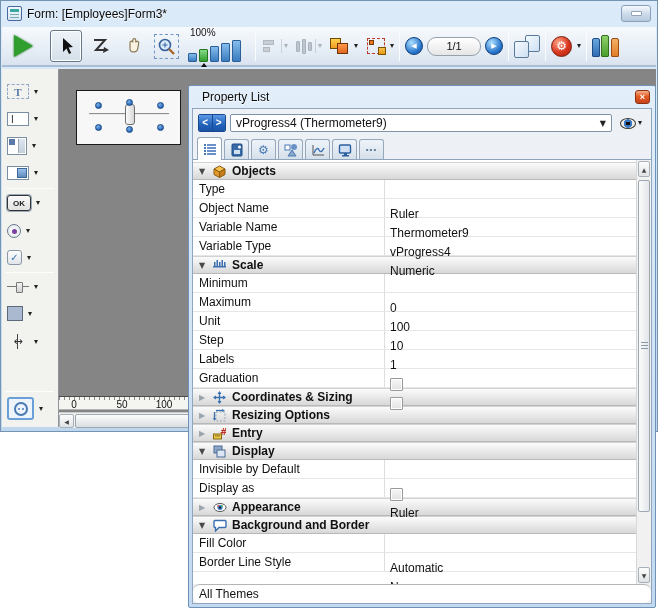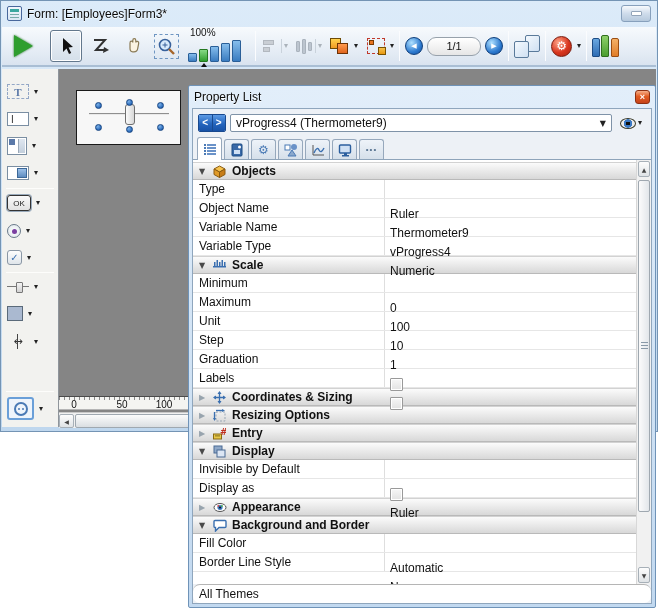--- a/index.html
+++ b/index.html
@@ -72,21 +72,21 @@
   .ssep { position:absolute; left:4px; right:4px; height:1px; background:#d3d3cd; border-bottom:1px solid #fdfdfb; }
   .ticon { display:flex; align-items:center; justify-content:center; }
 
   .ic-text { width:22px; height:15px; border:1px dashed #93a7c6; color:#5b79a8; font-family:"Liberation Serif",serif; font-weight:bold; font-size:11px; display:flex; align-items:center; justify-content:center; }
   .ic-field { width:22px; height:14px; background:#fff; border:1px solid #7a8ea2; font-size:10px; color:#333; display:flex; align-items:center; justify-content:flex-start; padding-left:3px; }
   .ic-list { width:20px; height:18px; background:#fff; border:1px solid #7a8ea2; position:relative; }
   .ic-list::before { content:""; position:absolute; left:1px; top:1px; width:6px; height:6px; background:#5b79a8; }
   .ic-list::after { content:""; position:absolute; right:1px; top:1px; bottom:1px; width:6px; background:linear-gradient(#dfe7f0,#c3cfdc); border-left:1px solid #9aa8b8; }
   .ic-combo { width:22px; height:14px; background:#fff; border:1px solid #7a8ea2; font-size:9px; color:#333; display:flex; align-items:center; padding-left:3px; position:relative; }
   .ic-combo::after { content:""; position:absolute; right:1px; top:1px; bottom:1px; width:8px; background:linear-gradient(#9cc0e8,#5e8cc0); border:1px solid #3c6898; }
-  .ic-ok { width:24px; height:16px; background:linear-gradient(#fafafa,#e2e2e2); border:1px solid #333; box-shadow:0 0 0 1px #9ab; border-radius:3px; font-size:8px; font-weight:normal; color:#222; display:flex; align-items:center; justify-content:center; }
+  .ic-ok { width:24px; height:16px; background:linear-gradient(#fafafa,#e2e2e2); border:1px solid #333; box-shadow:0 0 0 1px #9ab; border-radius:3px; font-size:8px; font-weight:bold; color:#222; display:flex; align-items:center; justify-content:center; }
   .ic-radio { width:14px; height:14px; border-radius:50%; border:1px solid #6a7a8a; background:radial-gradient(#fff,#dde5ea); position:relative; }
   .ic-radio::after { content:""; position:absolute; left:4px; top:4px; width:5px; height:5px; border-radius:50%; background:#7b3fa0; }
   .ic-check { width:15px; height:15px; border-radius:3px; border:1px solid #8a97a5; background:linear-gradient(#fdfdfd,#dfe5ea); color:#3a6fb0; font-size:10px; font-weight:bold; display:flex; align-items:center; justify-content:center; }
   .ic-slider { width:22px; height:13px; position:relative; }
   .ic-slider::before { content:""; position:absolute; left:0; right:0; top:6px; height:1px; background:#777; }
   .ic-slider::after { content:""; position:absolute; left:9px; top:2px; width:5px; height:9px; background:linear-gradient(#f4f4f4,#d2d2d2); border:1px solid #777; border-radius:1px; }
   .ic-rect { width:16px; height:15px; background:#aab9d0; border:1px solid #5a6a7a; }
   .ic-split { width:22px; height:15px; position:relative; color:#333; font-size:11px; display:flex; align-items:center; justify-content:center; }
   .ic-split::before { content:""; position:absolute; left:10px; top:0; bottom:0; width:1px; background:#444; }
   .ic-plugin { width:27px; height:23px; border:2px solid #6a9fd8; border-radius:3px; background:#eef4fb; display:flex; align-items:center; justify-content:center; }
@@ -100,21 +100,21 @@
   .sl-thumb { position:absolute; left:66px; top:35px; width:10px; height:21px; background:linear-gradient(90deg,#fbfbfb,#d7d7d7); border:1px solid #6f6f6f; border-radius:3px; }
   .hdl { position:absolute; width:7px; height:7px; border-radius:50%; background:radial-gradient(circle at 35% 30%,#7db2e8,#2f6fbe 65%,#1c4f96); border:1px solid #174684; }
   .cruler { position:absolute; left:0; right:0; top:327px; height:14px; background:#f4f4f1; border-top:1px solid #4a4a4a; border-bottom:1px solid #b5b5b5;
     background-image:repeating-linear-gradient(to right,#8a8a8a 0 1px,transparent 1px 5px); background-size:100% 3px; background-repeat:no-repeat; background-position:0 0; }
   .cruler b { position:absolute; top:2px; font-size:10px; font-weight:normal; color:#111; transform:translateX(-50%); }
   .hsb { position:absolute; left:0; right:0; top:343px; height:16px; background:#f1f1f1; border-top:1px solid #c9c9c9; }
   .hsb .larr { position:absolute; left:0; top:1px; width:15px; height:14px; background:linear-gradient(#fdfdfd,#dfe3e6); border:1px solid #a7b0b8; border-radius:2px; font-size:6px; color:#444; display:flex; align-items:center; justify-content:center; }
   .hsb .hthumb { position:absolute; left:16px; top:1px; width:330px; height:14px; background:linear-gradient(#fcfcfc,#dadee2); border:1px solid #9fa8b0; border-radius:2px; }
 
   
-  .pwin { position:absolute; left:188px; top:85px; width:468px; height:523px; background:linear-gradient(#e2eefa,#c2d9f0); border:1px solid #6f93b8; border-radius:2px; }
+  .pwin { position:absolute; left:188px; top:85px; width:468px; height:523px; background:linear-gradient(#e2eefa,#c2d9f0); border:1px solid #6f93b8; border-radius:2px;padding-left:8px; }
   .ptitle { height:21px; display:flex; align-items:center; padding:0 5px; }
   .ptitle .t { color:#0a0a0a; text-shadow:0 1px 0 rgba(255,255,255,.8); }
   .closebtn { margin-left:auto; width:15px; height:14px; background:linear-gradient(#f6b08a,#e25c22 45%,#c6431a); border:1px solid #8d3012; border-radius:3px; color:#fff; font-size:9px; font-weight:bold; line-height:12px; text-align:center; }
   .pbody { position:absolute; left:3px; right:3px; top:22px; bottom:3px; background:#edf1f6; border:1px solid #8fa6bd; display:flex; flex-direction:column; }
 
   .navrow { height:28px; display:flex; align-items:center; padding:0 5px; gap:4px; }
   .navlr { width:28px; height:18px; display:flex; border:1px solid #18498f; border-radius:2px; overflow:hidden; }
   .navlr span { flex:1; background:linear-gradient(#5c9ae4,#2465be 55%,#1852a6); color:#fff; font-weight:bold; font-size:10px; line-height:16px; text-align:center; }
   .navlr span:first-child { border-right:1px solid #18498f; }
   .combobox { flex:1; height:18px; background:#fff; border:1px solid #7f93a8; border-radius:2px; display:flex; align-items:center; padding:0 5px; }
@@ -491,27 +491,27 @@
                 <span>10</span>
               </div>
           </div>
           <div class="prow">
             <div class="plabel">Step</div>
             <div class="pvalue">
                 <span>1</span>
               </div>
           </div>
           <div class="prow">
+            <div class="plabel">Labels</div>
+            <div class="pvalue">
+                <span class="cb"></span>
+              </div>
+          </div>
+          <div class="prow">
             <div class="plabel">Graduation</div>
-            <div class="pvalue">
-                <span class="cb"></span>
-              </div>
-          </div>
-          <div class="prow">
-            <div class="plabel">Labels</div>
             <div class="pvalue">
                 <span class="cb"></span>
               </div>
           </div>
 
           <div class="ghead">
             <span class="tri col glyph">▶</span>
             <span class="sic">
                 <svg width="13" height="13">
                   <path d="M6.5 1 V12 M1 6.5 H12" stroke="#3a6fb0" stroke-width="1.3"></path>

